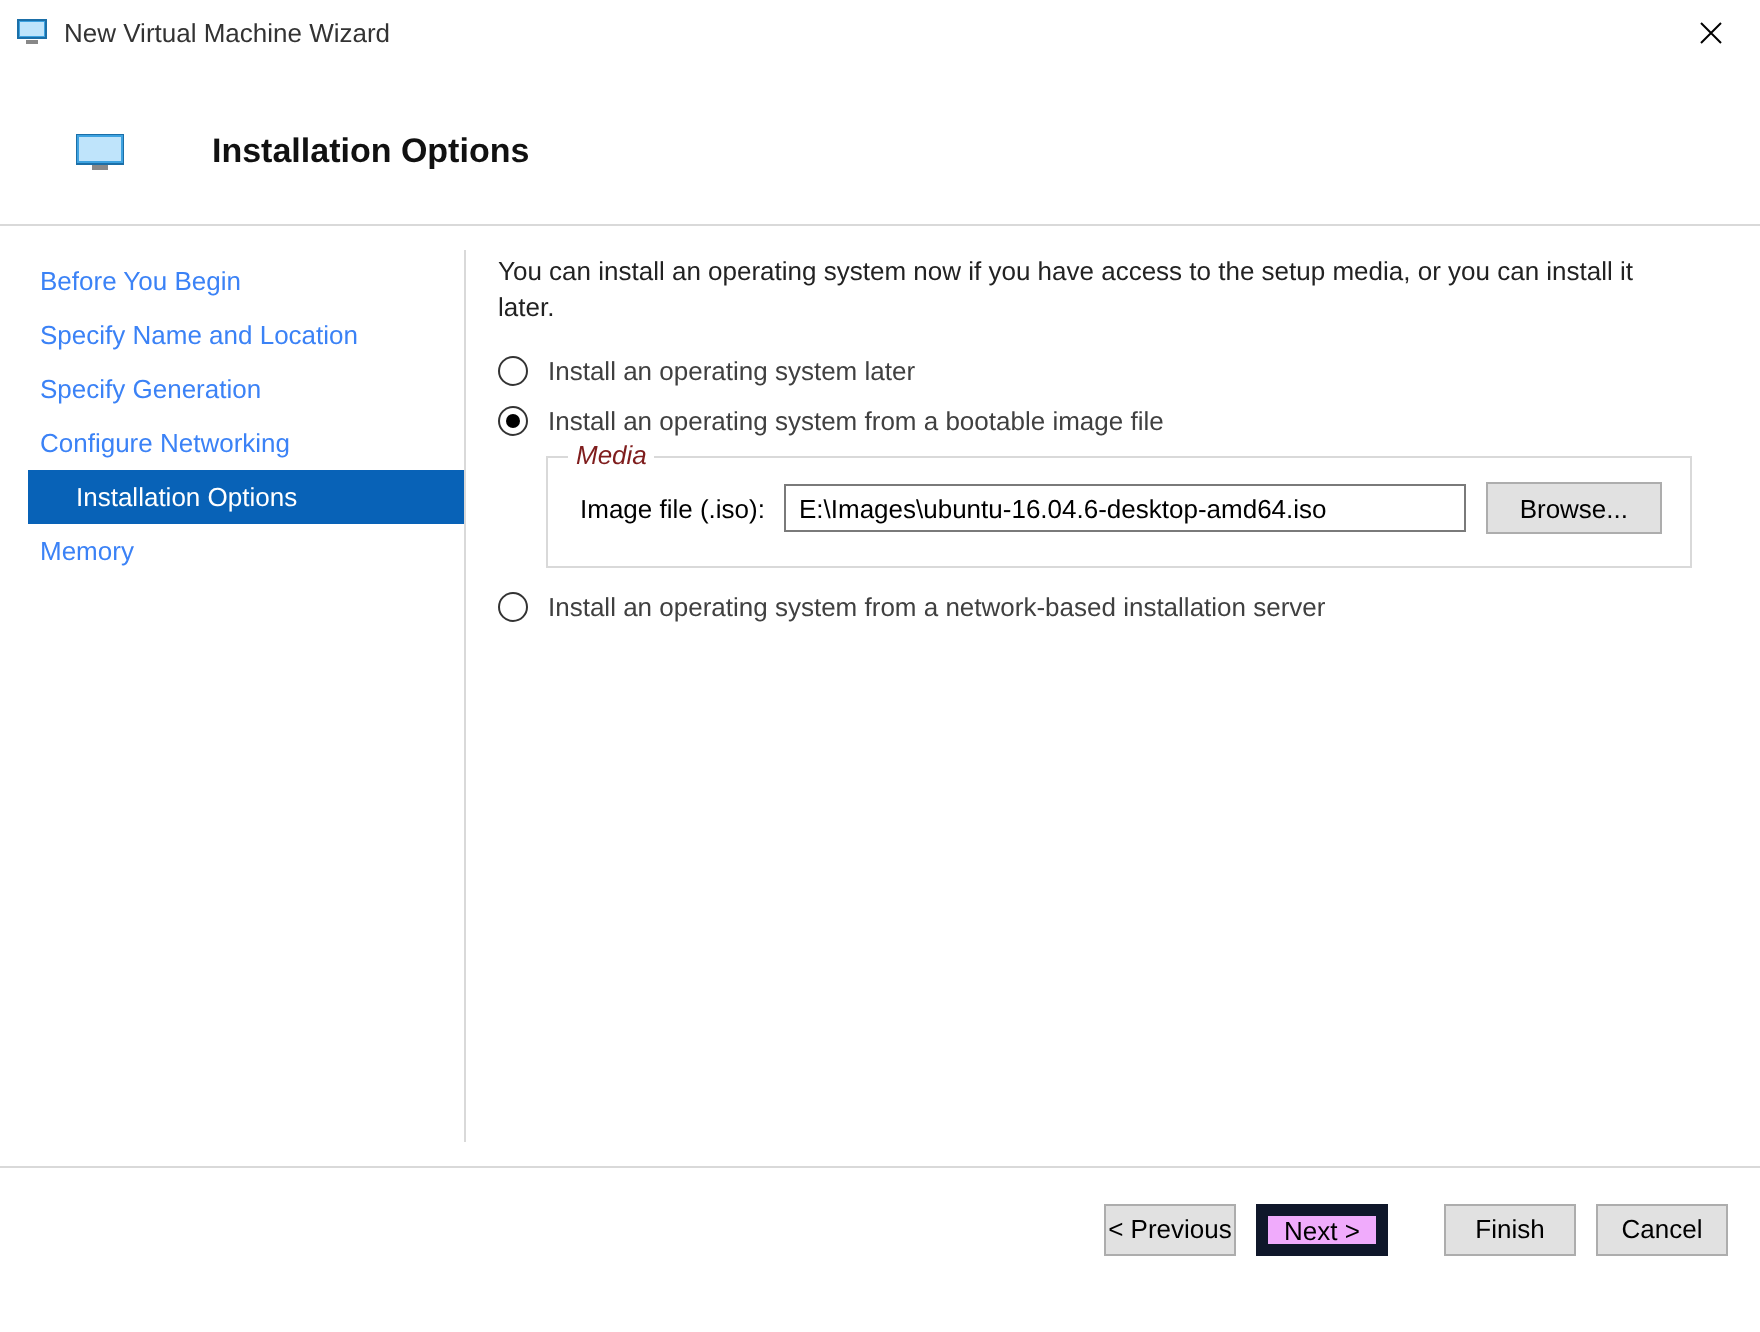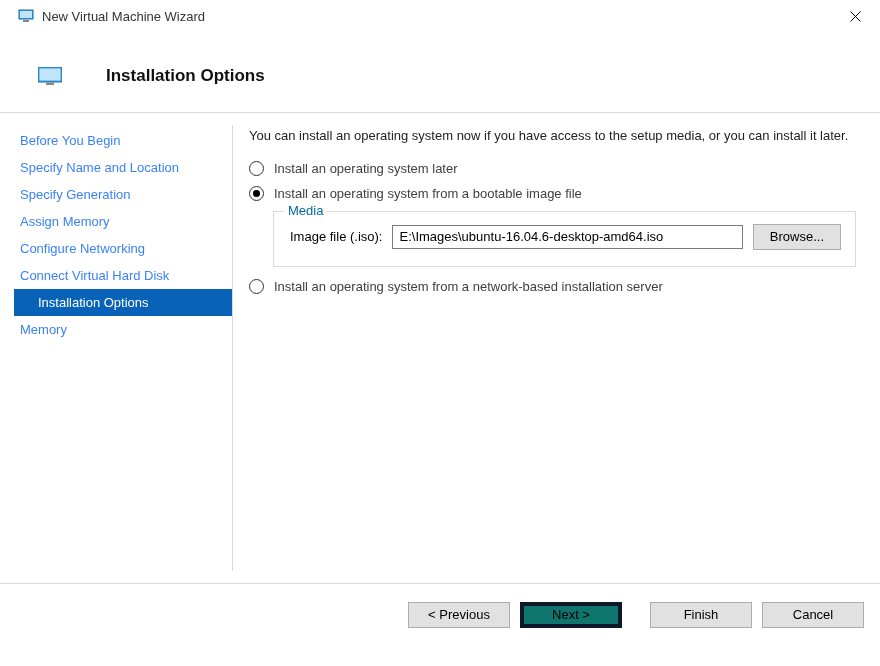--- a/index.html
+++ b/index.html
@@ -1,55 +1,55 @@
 <!DOCTYPE html>
 <html><head>
   <meta charset="utf-8">
   <style>
     * { margin: 0; padding: 0; box-sizing: border-box; font-family: "Segoe UI", Tahoma, sans-serif; }
     body { background: #fff; width: 880px; height: 666px; overflow: hidden; font-size: 13px; color: #000; }
 
-    .titlebar { display: flex; align-items: center; height: 32px; padding: 0 2px 0 18px; border-bottom: 0; }
+    .titlebar { display: flex; align-items: center; height: 32px; padding: 0 2px 0 8px; border-bottom: 0; }
     .titlebar .app-icon { width: 16px; height: 16px; margin-right: 8px; display: flex; align-items: center; justify-content: center; }
     .titlebar .title { color: #333; }
     .titlebar .spacer { flex: 1; }
     .titlebar .close-btn { width: 46px; height: 30px; display: flex; align-items: center; justify-content: center; cursor: pointer; }
 
     .header-band { display: flex; align-items: center; padding: 34px 18px 18px 38px; }
     .header-band .big-icon { width: 24px; height: 18px; margin-right: 44px; }
     .header-title { font-size: 17px; font-weight: 700; color: #111; }
 
     .divider { border: 0; border-top: 1px solid #d9d9d9; margin: 8px 0 0 0; }
 
     .content { display: flex; height: 470px; }
     .nav { width: 232px; padding: 14px 0 0 14px; }
     .nav-item { padding: 6px 8px 6px 6px; color: #3b82f6; cursor: pointer; white-space: nowrap; }
     .nav-item.sub { padding-left: 24px; }
     .nav-item.selected { background: #0862b7; color: #fff; }
     .nav-item.selected.sub { padding-left: 24px; }
 
     .vdiv { width: 1px; background: #d9d9d9; margin: 12px 0; }
 
-    .main { flex: 1; padding: 14px 24px 0 16px; }
+    .main { flex: 1; padding: 14px 34px 0 16px; }
     .intro { color: #222; margin-bottom: 16px; line-height: 1.35; }
     .optrow { display: flex; align-items: center; margin: 10px 0 10px 0; }
     .radio { width: 15px; height: 15px; border: 1px solid #333; border-radius: 50%; margin-right: 10px; display: inline-flex; align-items: center; justify-content: center; background: #fff; }
     .radio.checked::after { content: ""; width: 7px; height: 7px; background: #000; border-radius: 50%; display: block; }
     .optlabel { color: #404040; }
 
     .fieldset { border: 1px solid #d9d9d9; margin: 2px 0 12px 24px; padding: 12px 14px 16px 16px; position: relative; }
-    .legend { position: absolute; top: -9px; left: 10px; background: #fff; padding: 0 4px; color: #0369a1; font-size: 13px; }
+    .legend { position: absolute; top: -9px; left: 10px; background: #fff; padding: 0 4px; color: #7f1d1d; font-size: 13px; font-style: italic; }
     .fieldrow { display: flex; align-items: center; gap: 10px; }
     .fieldlabel { white-space: nowrap; text-align: right; }
     .textfield { flex: 1; height: 24px; border: 1px solid #7a7a7a; padding: 2px 6px; font-size: 13px; background: #fff; font-family: inherit; }
     .browse-btn { height: 26px; padding: 0 16px; border: 1px solid #adadad; background: #e1e1e1; cursor: pointer; font-size: 13px; font-family: inherit; }
 
     .footer { height: 62px; border-top: 1px solid #d9d9d9; display: flex; align-items: center; justify-content: flex-end; padding: 0 16px; gap: 10px; }
-    .btn { width: 102px; height: 26px; border: 1px solid #adadad; background: #e1e1e1; cursor: pointer; font-size: 13px; font-family: inherit; }
-    .btn.primary { border: 4px solid #0f172a; background: #0f766e; text-align: center; }
+    .btn { width: 66px; height: 26px; border: 1px solid #adadad; background: #e1e1e1; cursor: pointer; font-size: 13px; font-family: inherit; }
+    .btn.primary { border: 6px solid #0f172a; background: #f0abfc; text-align: center; }
     .btn-gap { width: 8px; }
 
     .monitor-icon { display: inline-block; }
   </style>
 </head>
 <body>
 
 <div class="titlebar">
   <span class="app-icon">
     <svg class="monitor-icon" width="16" height="16" viewBox="0 0 16 16">
@@ -78,23 +78,21 @@
   <div class="header-title">Installation Options</div>
 </div>
 
 <hr class="divider">
 
 <div class="content">
   <div class="nav">
     <div class="nav-item">Before You Begin</div>
     <div class="nav-item">Specify Name and Location</div>
     <div class="nav-item">Specify Generation</div>
-    <div class="nav-item">Assign Memory</div>
     <div class="nav-item">Configure Networking</div>
-    <div class="nav-item">Connect Virtual Hard Disk</div>
     <div class="nav-item sub selected">Installation Options</div>
     <div class="nav-item">Memory</div>
   </div>
 
   <div class="vdiv"></div>
 
   <div class="main">
     <p class="intro">You can install an operating system now if you have access to the setup media, or you can install it later.</p>
 
     <div class="optrow">

